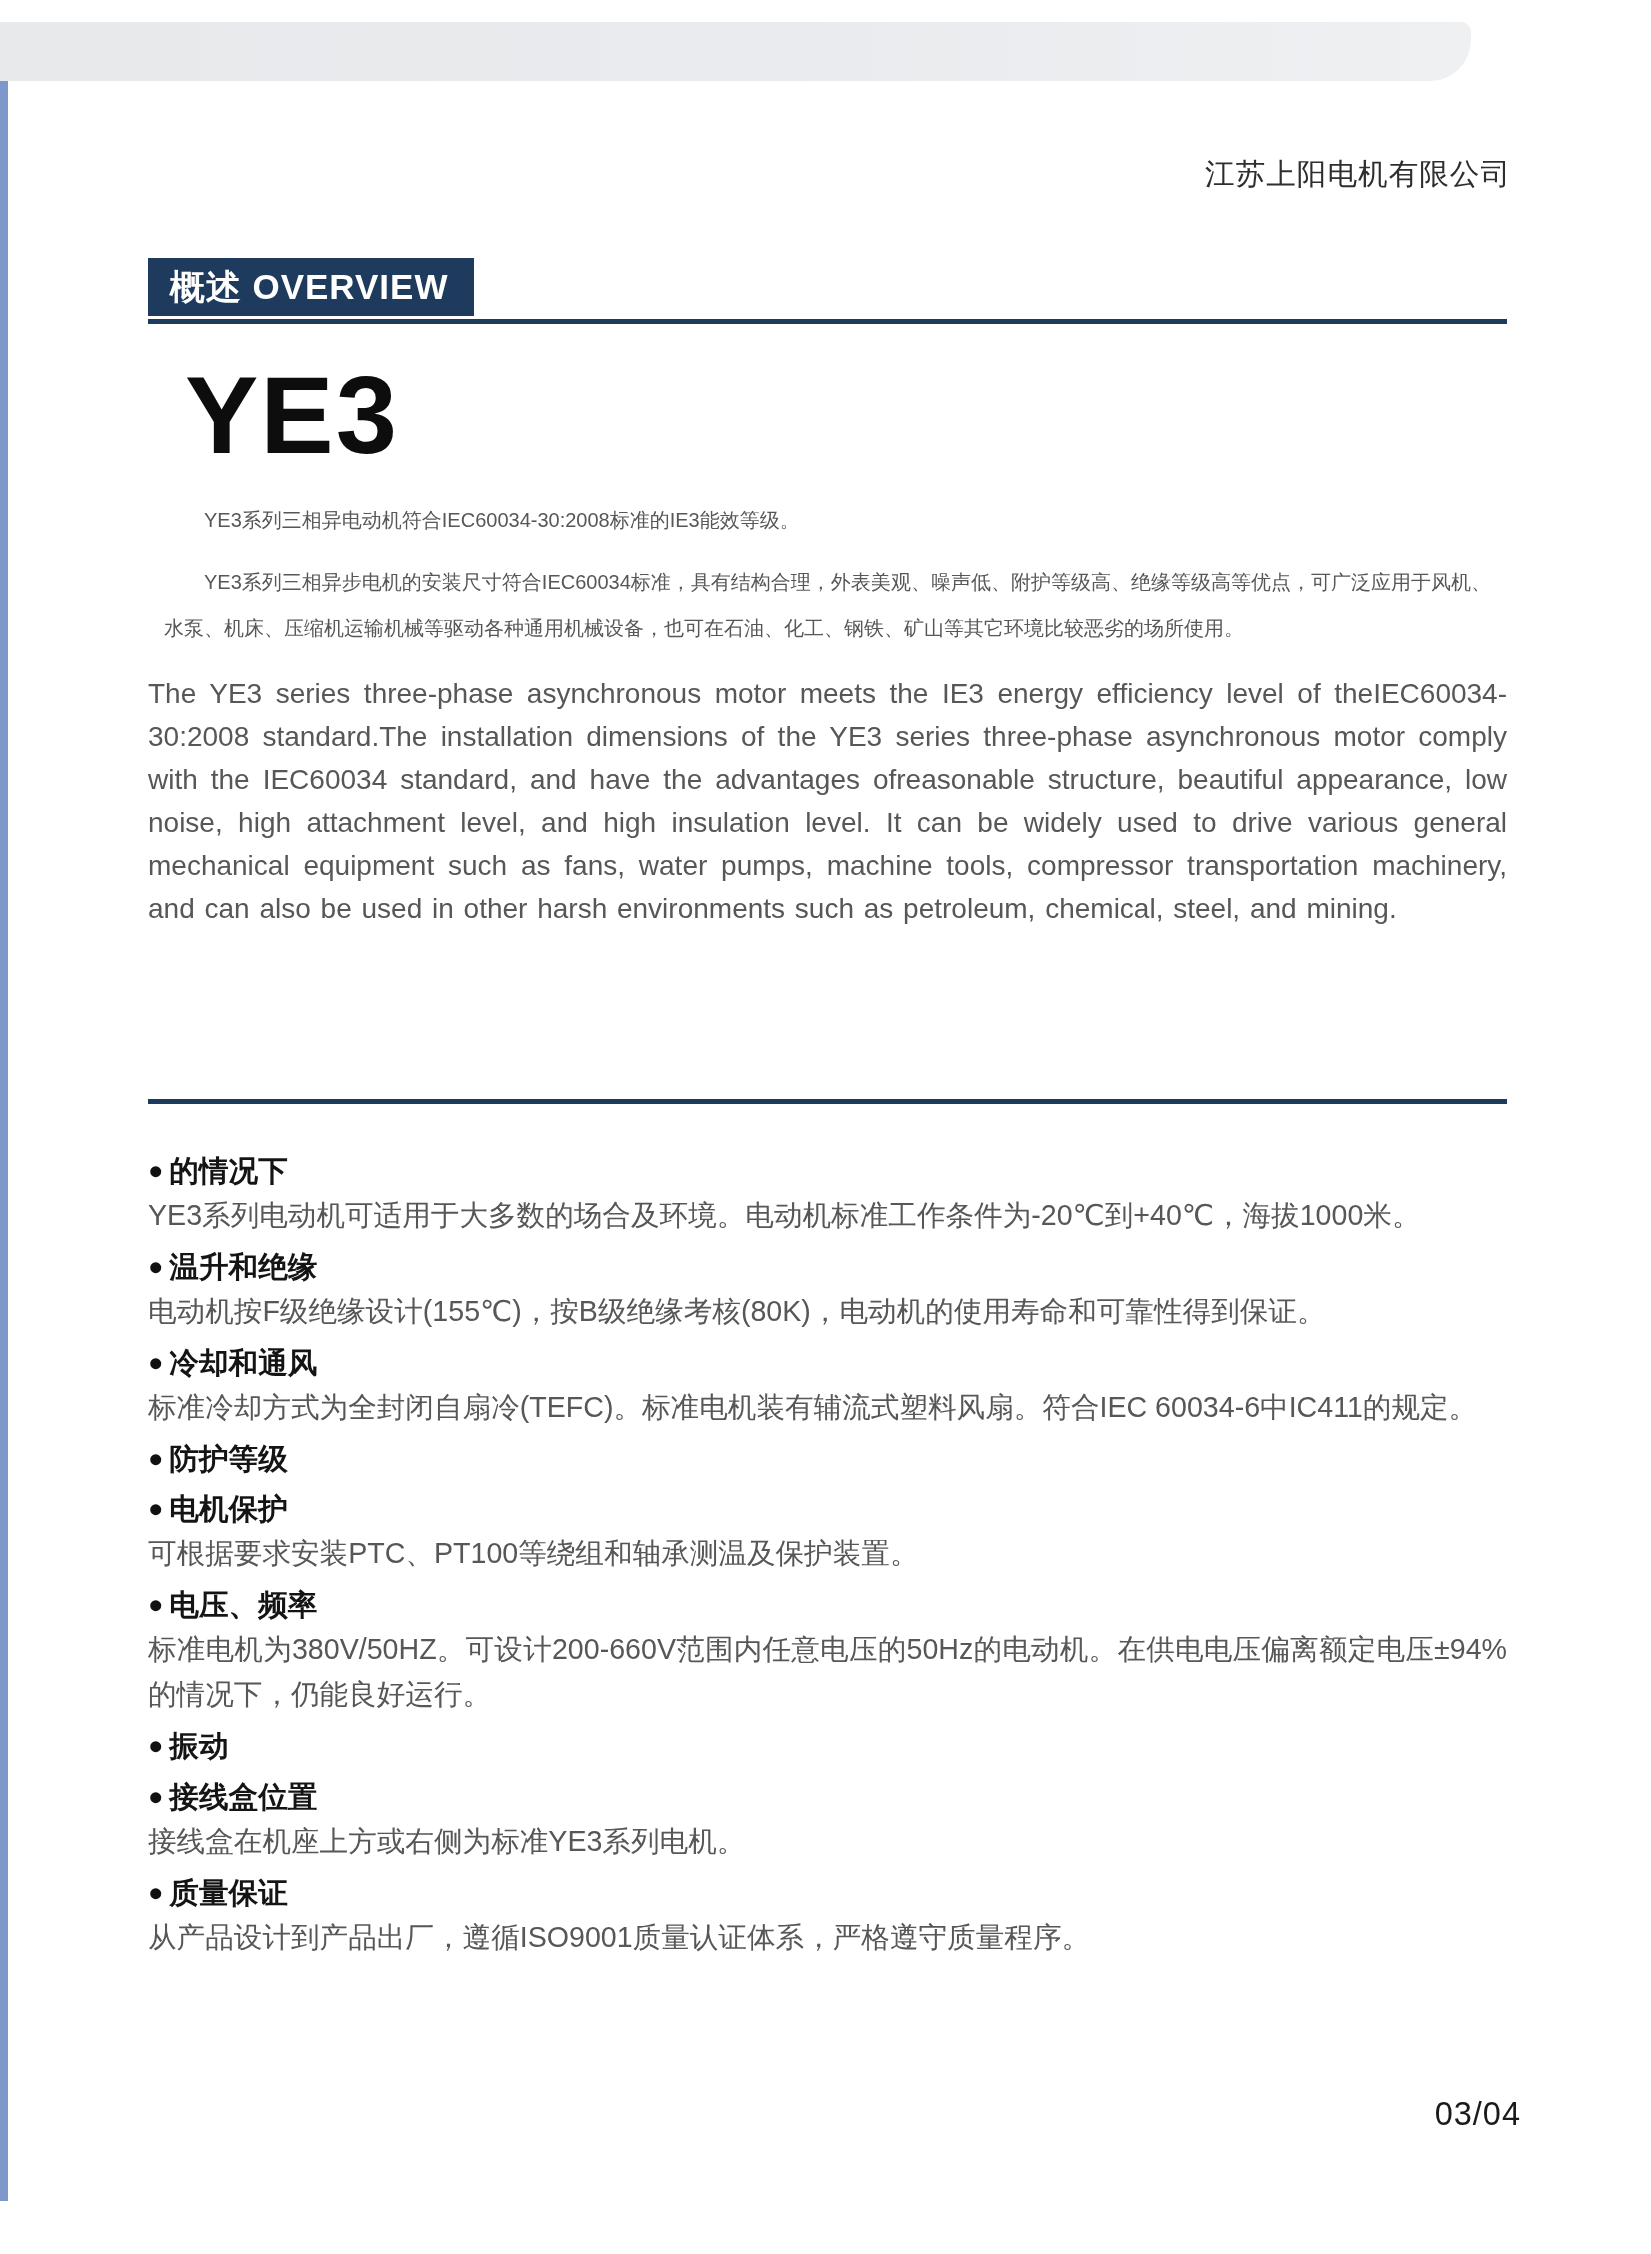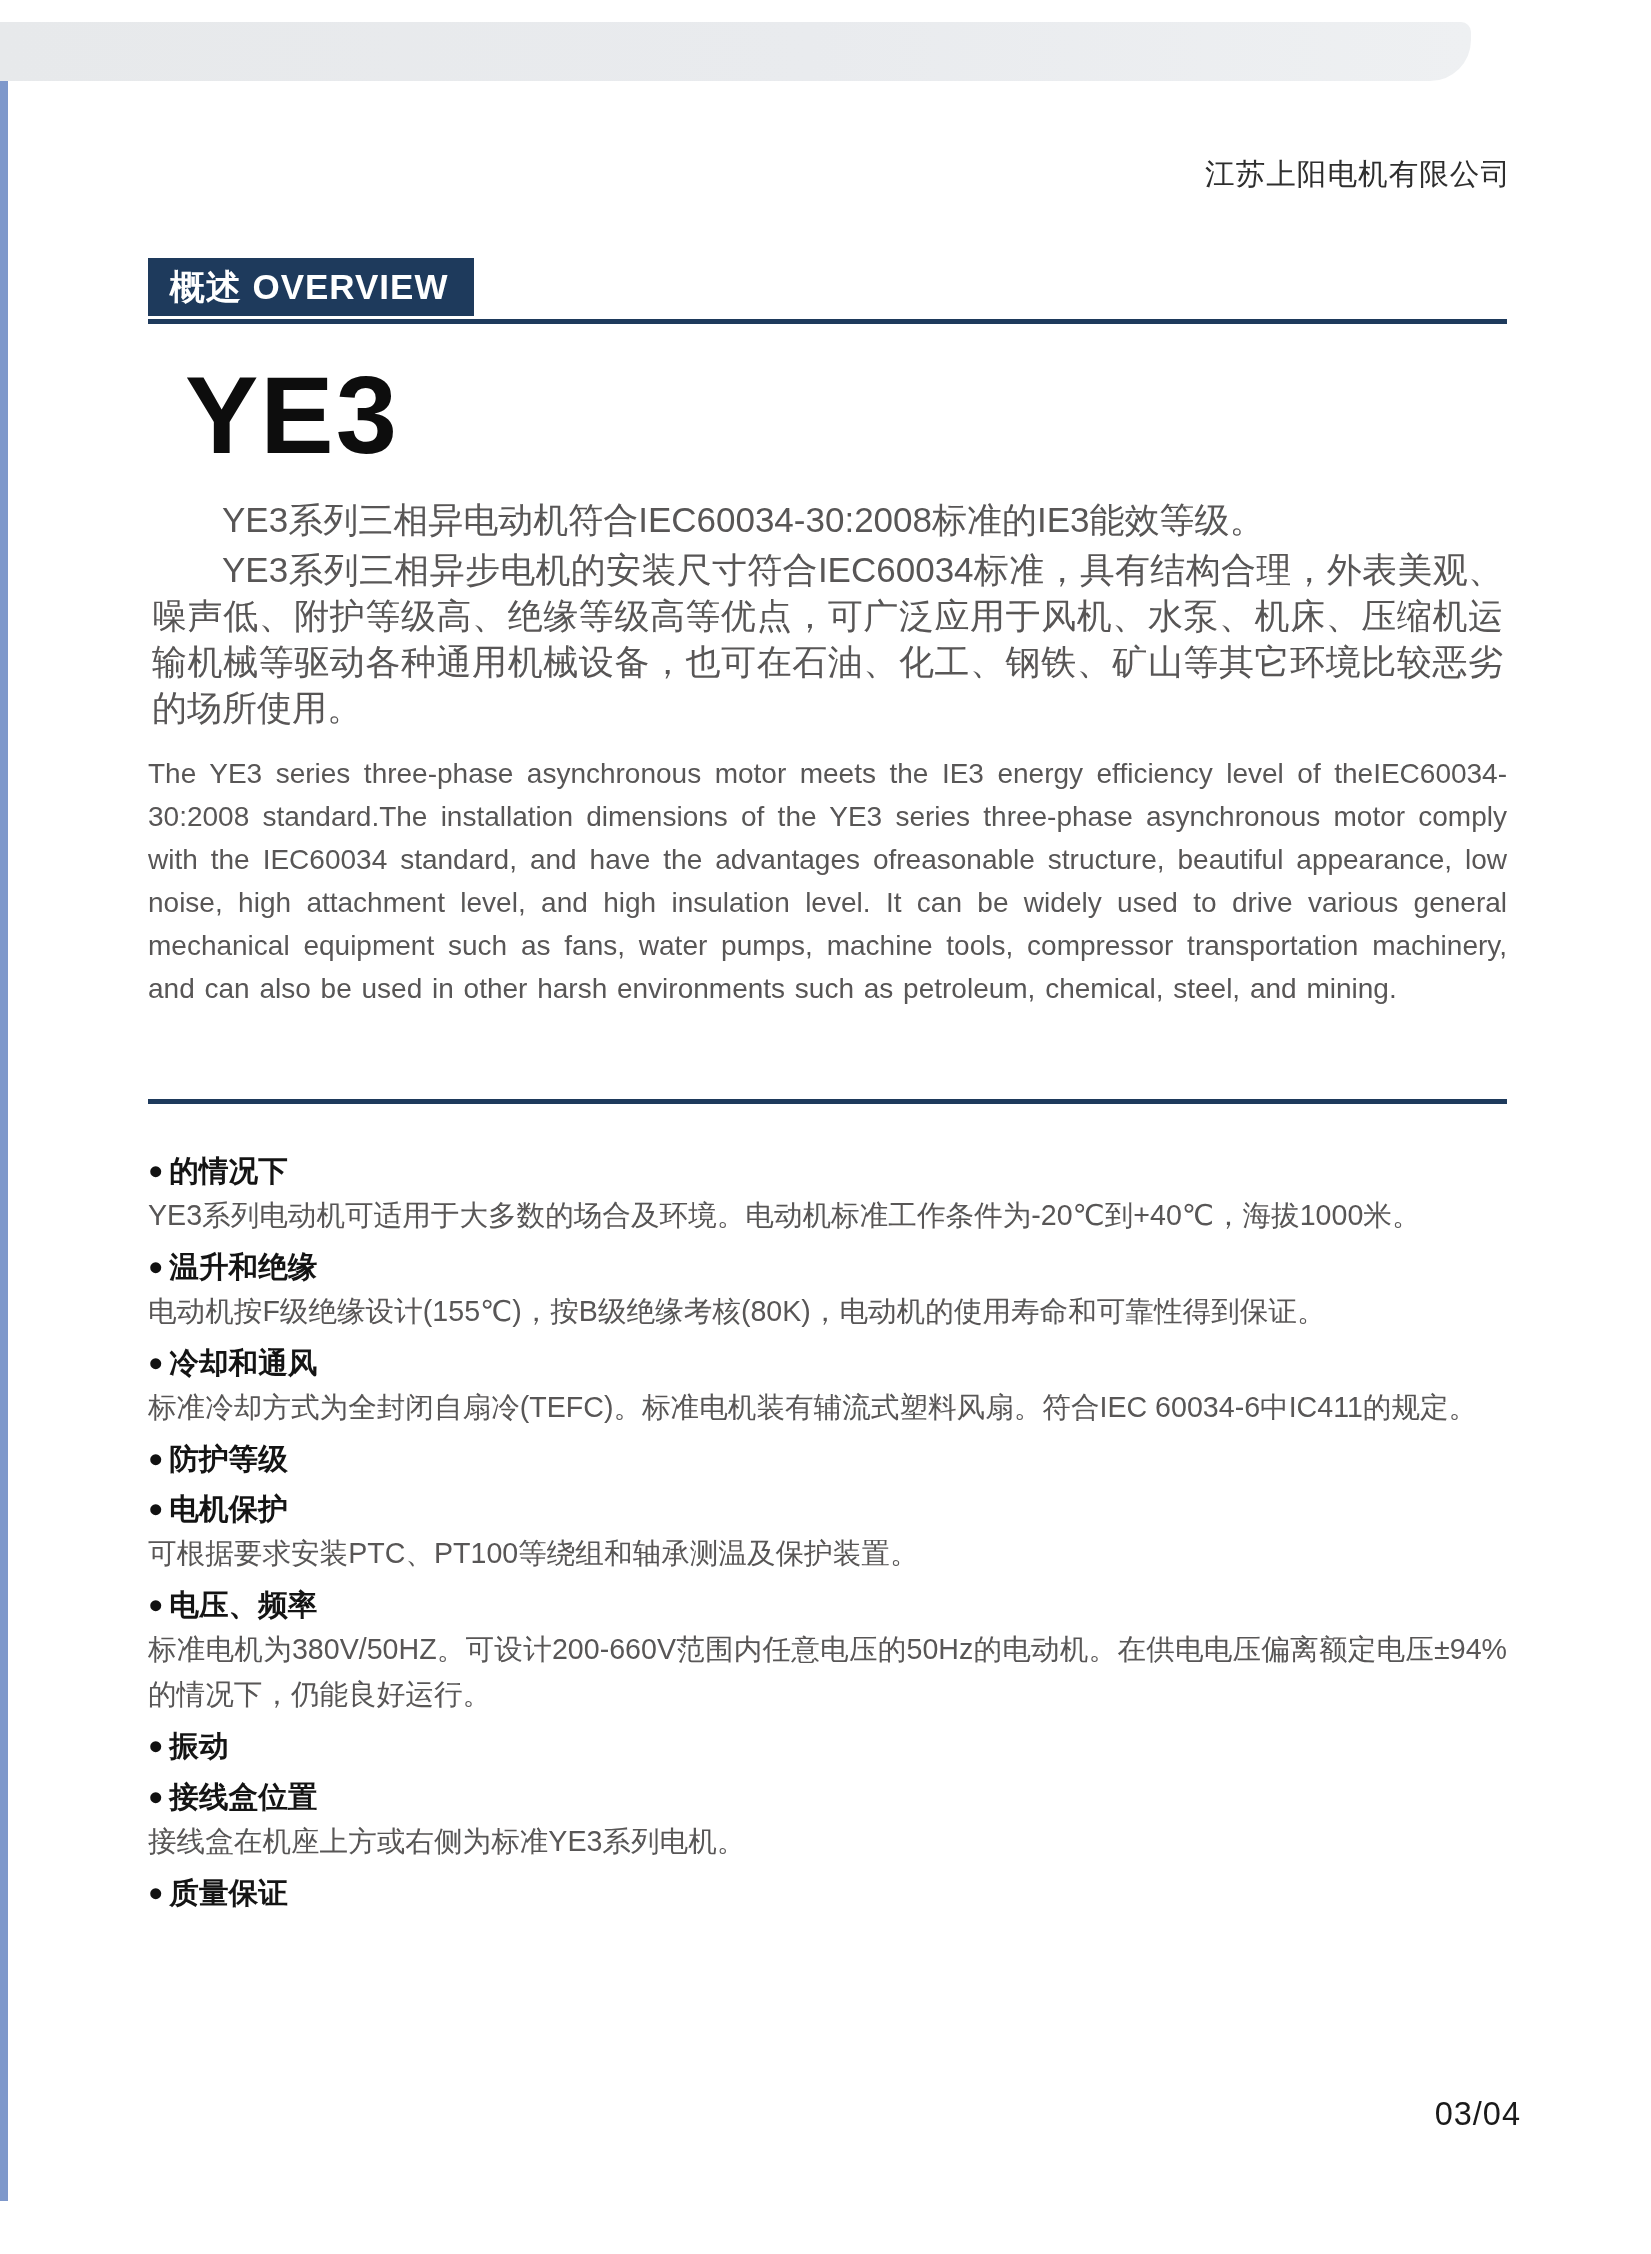--- a/index.html
+++ b/index.html
@@ -46,22 +46,22 @@
     background:var(--navy,#1e3a5c);
   }
   .product-title {
     margin:36px 0 0 37px;
     font-size:110px; line-height:110px;
     font-weight:600; color:#0d0d0d;
     letter-spacing:2px;
   }
   .cn-block { margin-top:27.6px; }
   .cn-block p {
-    margin:4px; text-indent:2em;
-    font-size:35px; line-height:46px;
+    margin:16px; text-indent:2em;
+    font-size:20px; line-height:46px;
     color:#585656; text-align:justify;
   }
   .en-paragraph {
     margin:20.7px 0 0 0;
     font-size:28px; line-height:43px;
     color:#585656; text-align:justify;
     word-spacing:2px;
   }
   .details-list { margin-top:44px; }
   .detail-item + .detail-item { margin-top:5.9px; }
@@ -172,19 +172,20 @@
             <span>接线盒位置</span>
           </div>
           <p class="detail-body">接线盒在机座上方或右侧为标准YE3系列电机。</p>
         </div>
 
         <div class="detail-item">
           <div class="detail-heading">
             <span class="bullet">●</span>
             <span>质量保证</span>
           </div>
+          <p class="detail-body">从产品设计到产品出厂，遵循ISO9001质量认证体系，严格遵守质量程序。</p>
         </div>
       </div>
   </section>
 
   <div class="page-number">03/04</div>
 </div>
 
 
 </body></html>

